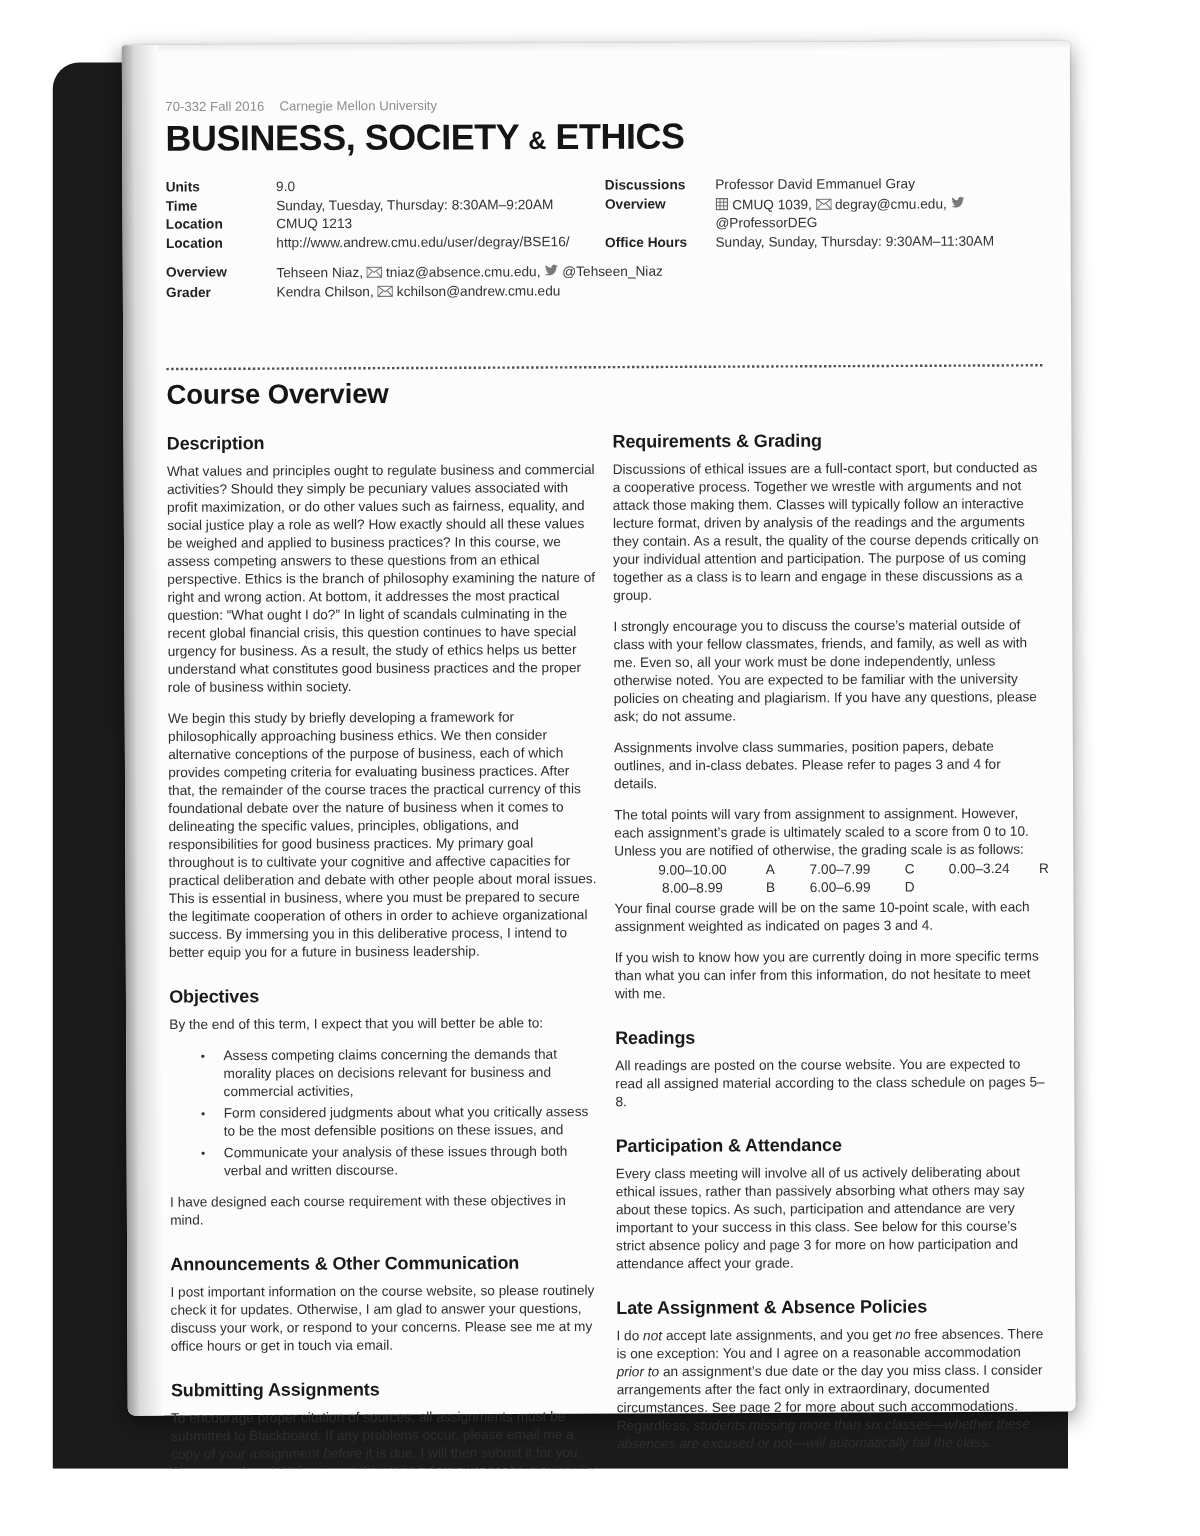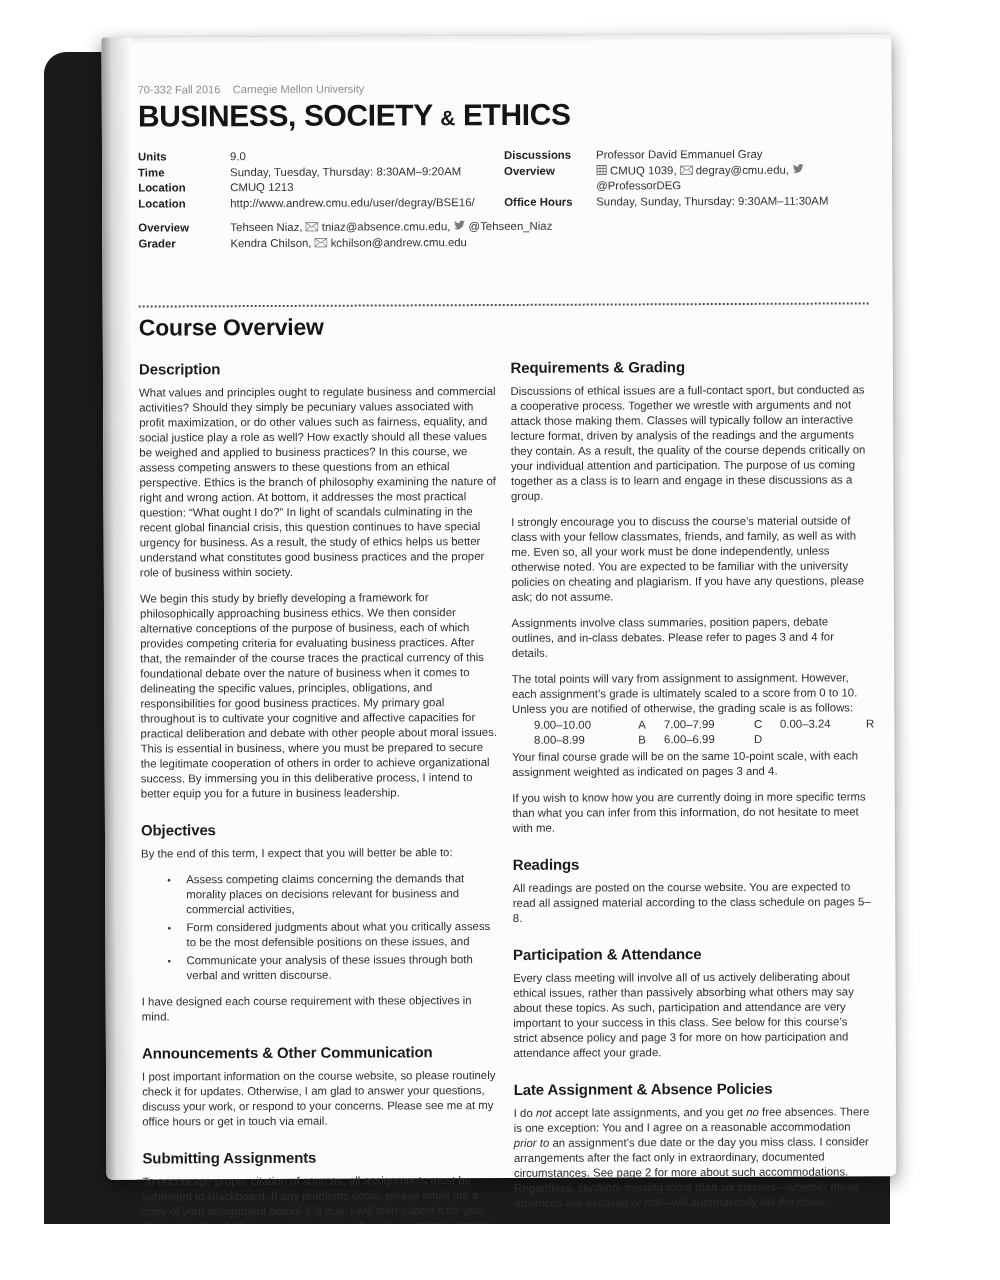--- a/index.html
+++ b/index.html
@@ -36,21 +36,21 @@
   h3.first{margin-top:0;}
   p{font-size:11.4px;line-height:15px;color:#2e2e2e;margin:0 0 11px;}
   p.tight{margin-top:2px;}
   .it{font-style:italic;}
   .bd{font-weight:400;}
   ul.objectives{margin:2px 0 11px;padding:0 0 0 45px;list-style:none;}
   ul.objectives li{position:relative;margin:0 0 3px;font-size:11.4px;line-height:15px;color:#2e2e2e;}
   ul.objectives li::before{content:"\2022";position:absolute;left:-19px;top:0;font-size:10px;color:#333;}
   .scale{display:grid;grid-template-columns:86px 44px 72px 44px 72px 36px;
          margin:1px 0 2px 22px;font-size:11.4px;line-height:15px;color:#2e2e2e;}
-  .scale .num{text-align:left;}
+  .scale .num{text-align:center;}
   .scale .let{text-align:center;}
 </style>
 </head>
 <body>
 
 <div class="scene">
   <div class="backdrop"></div>
 
   <div class="page">
     <div class="edge-top"></div>

